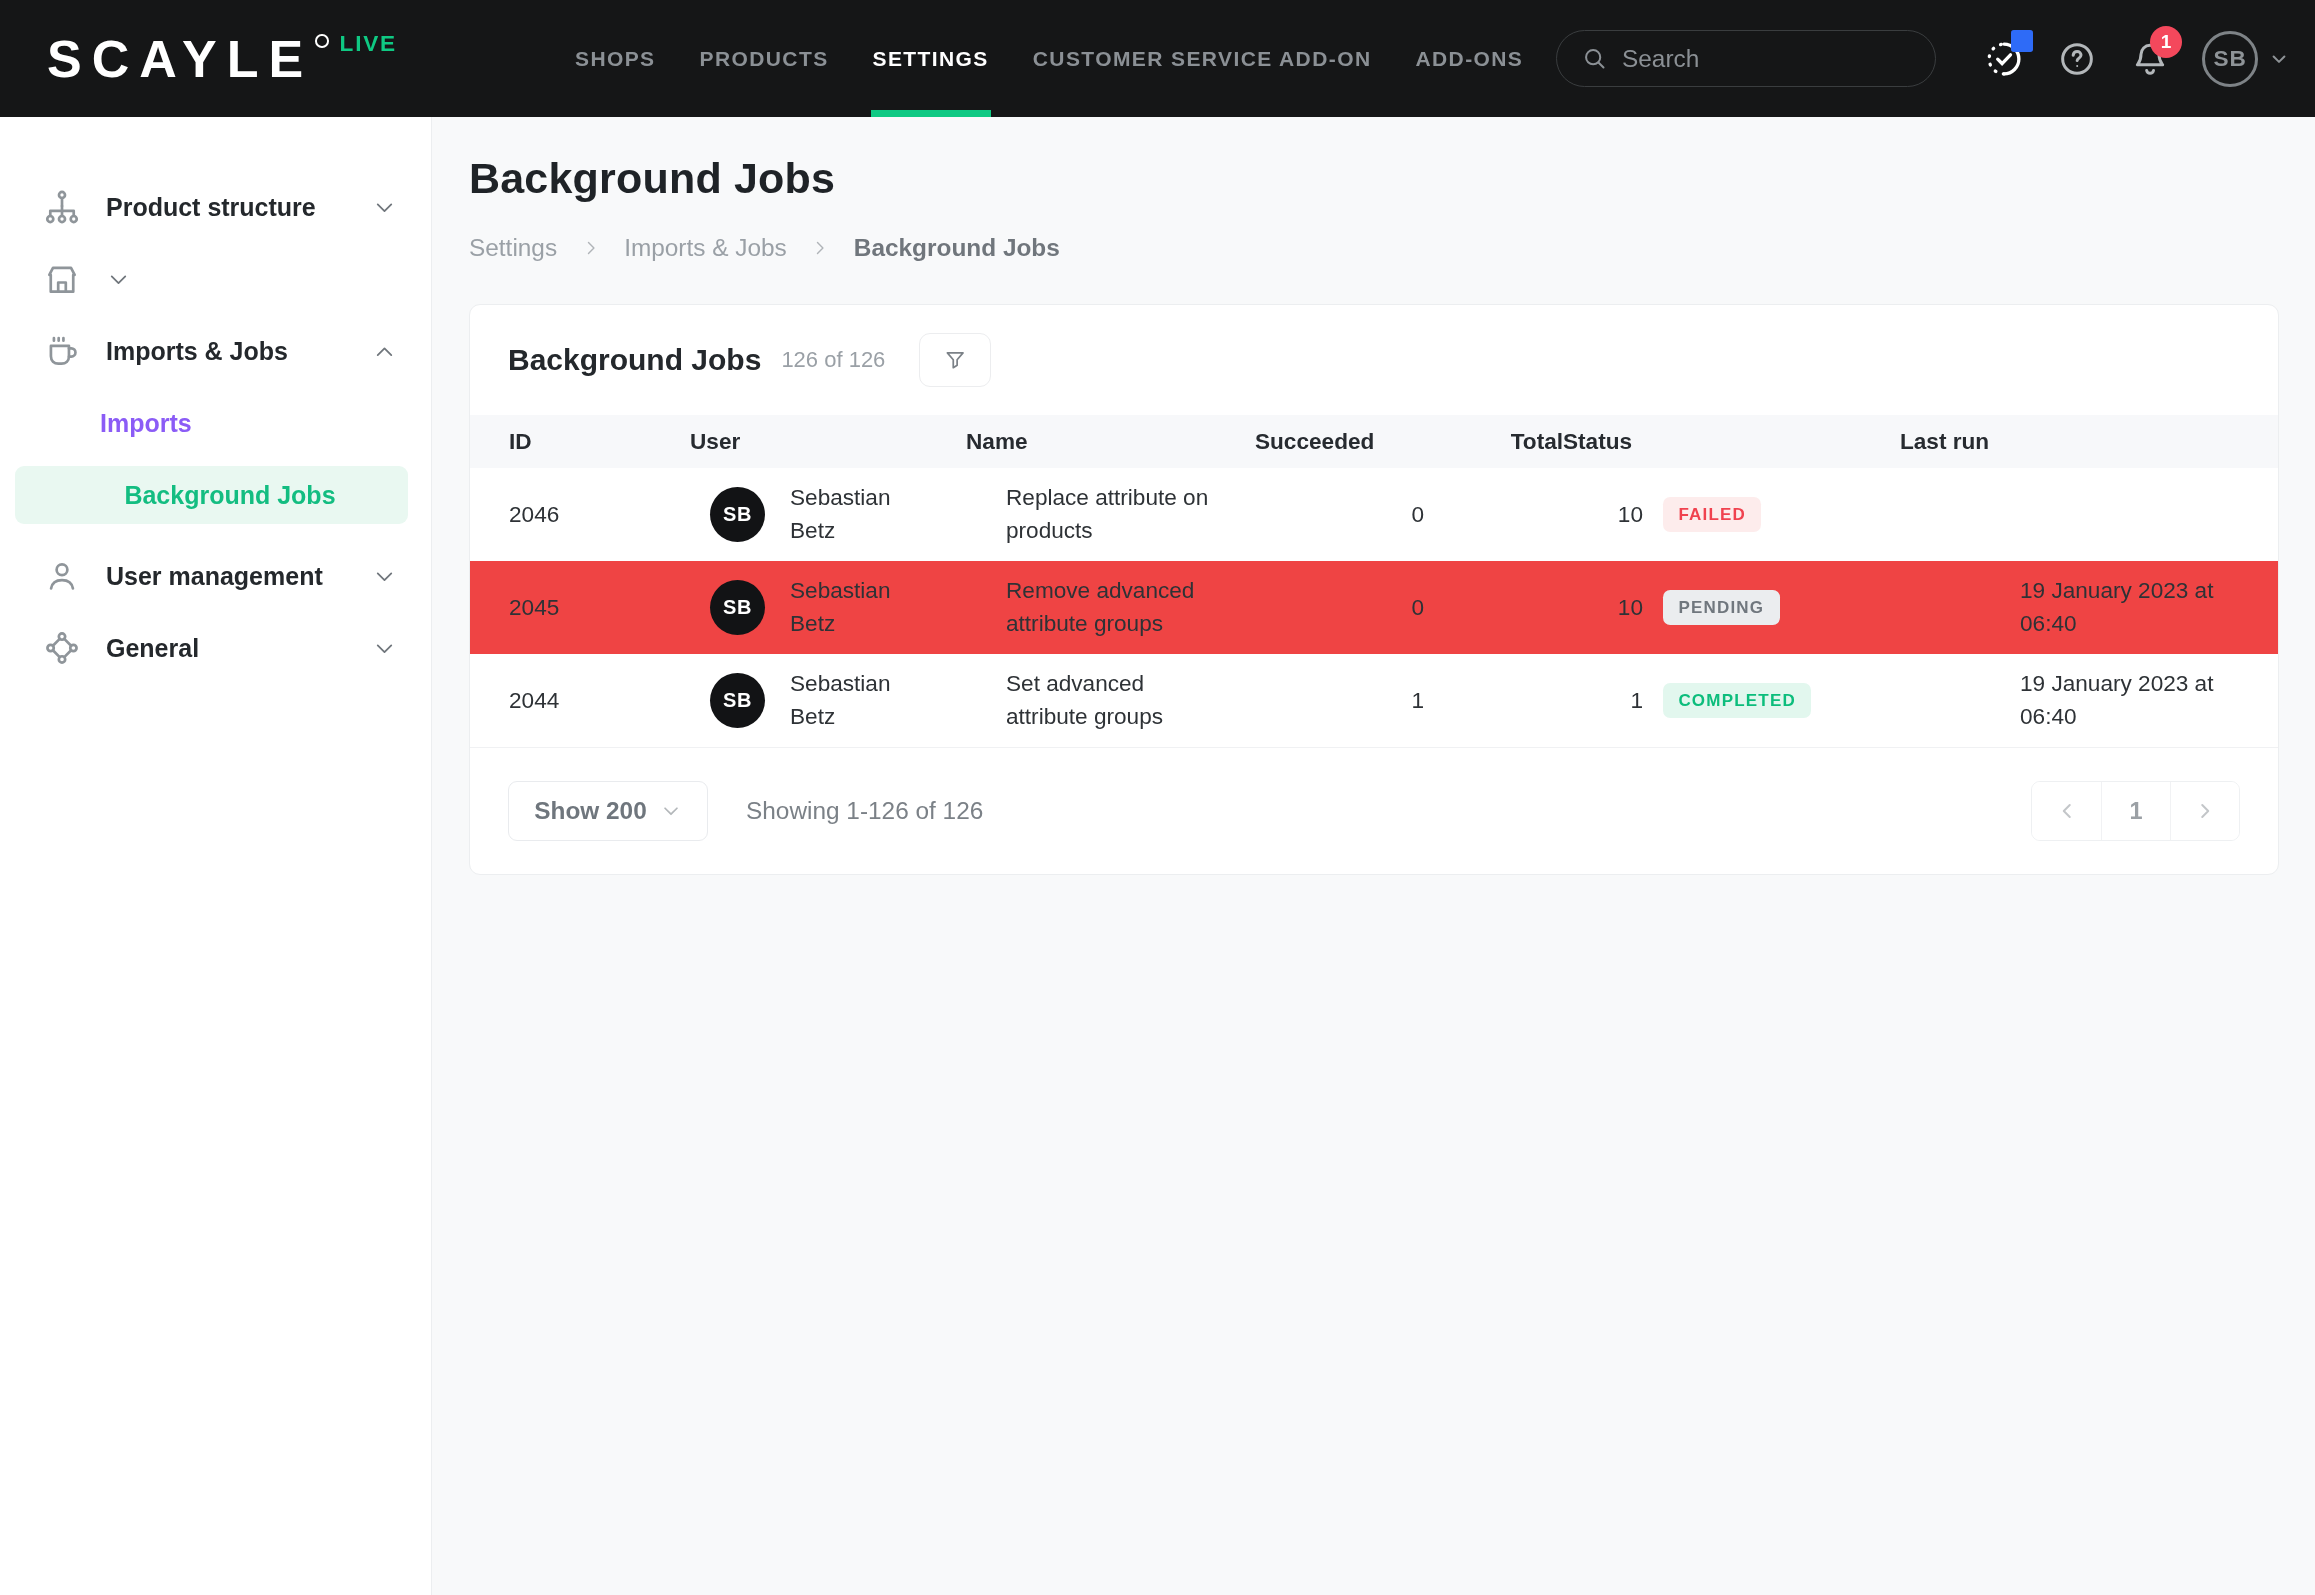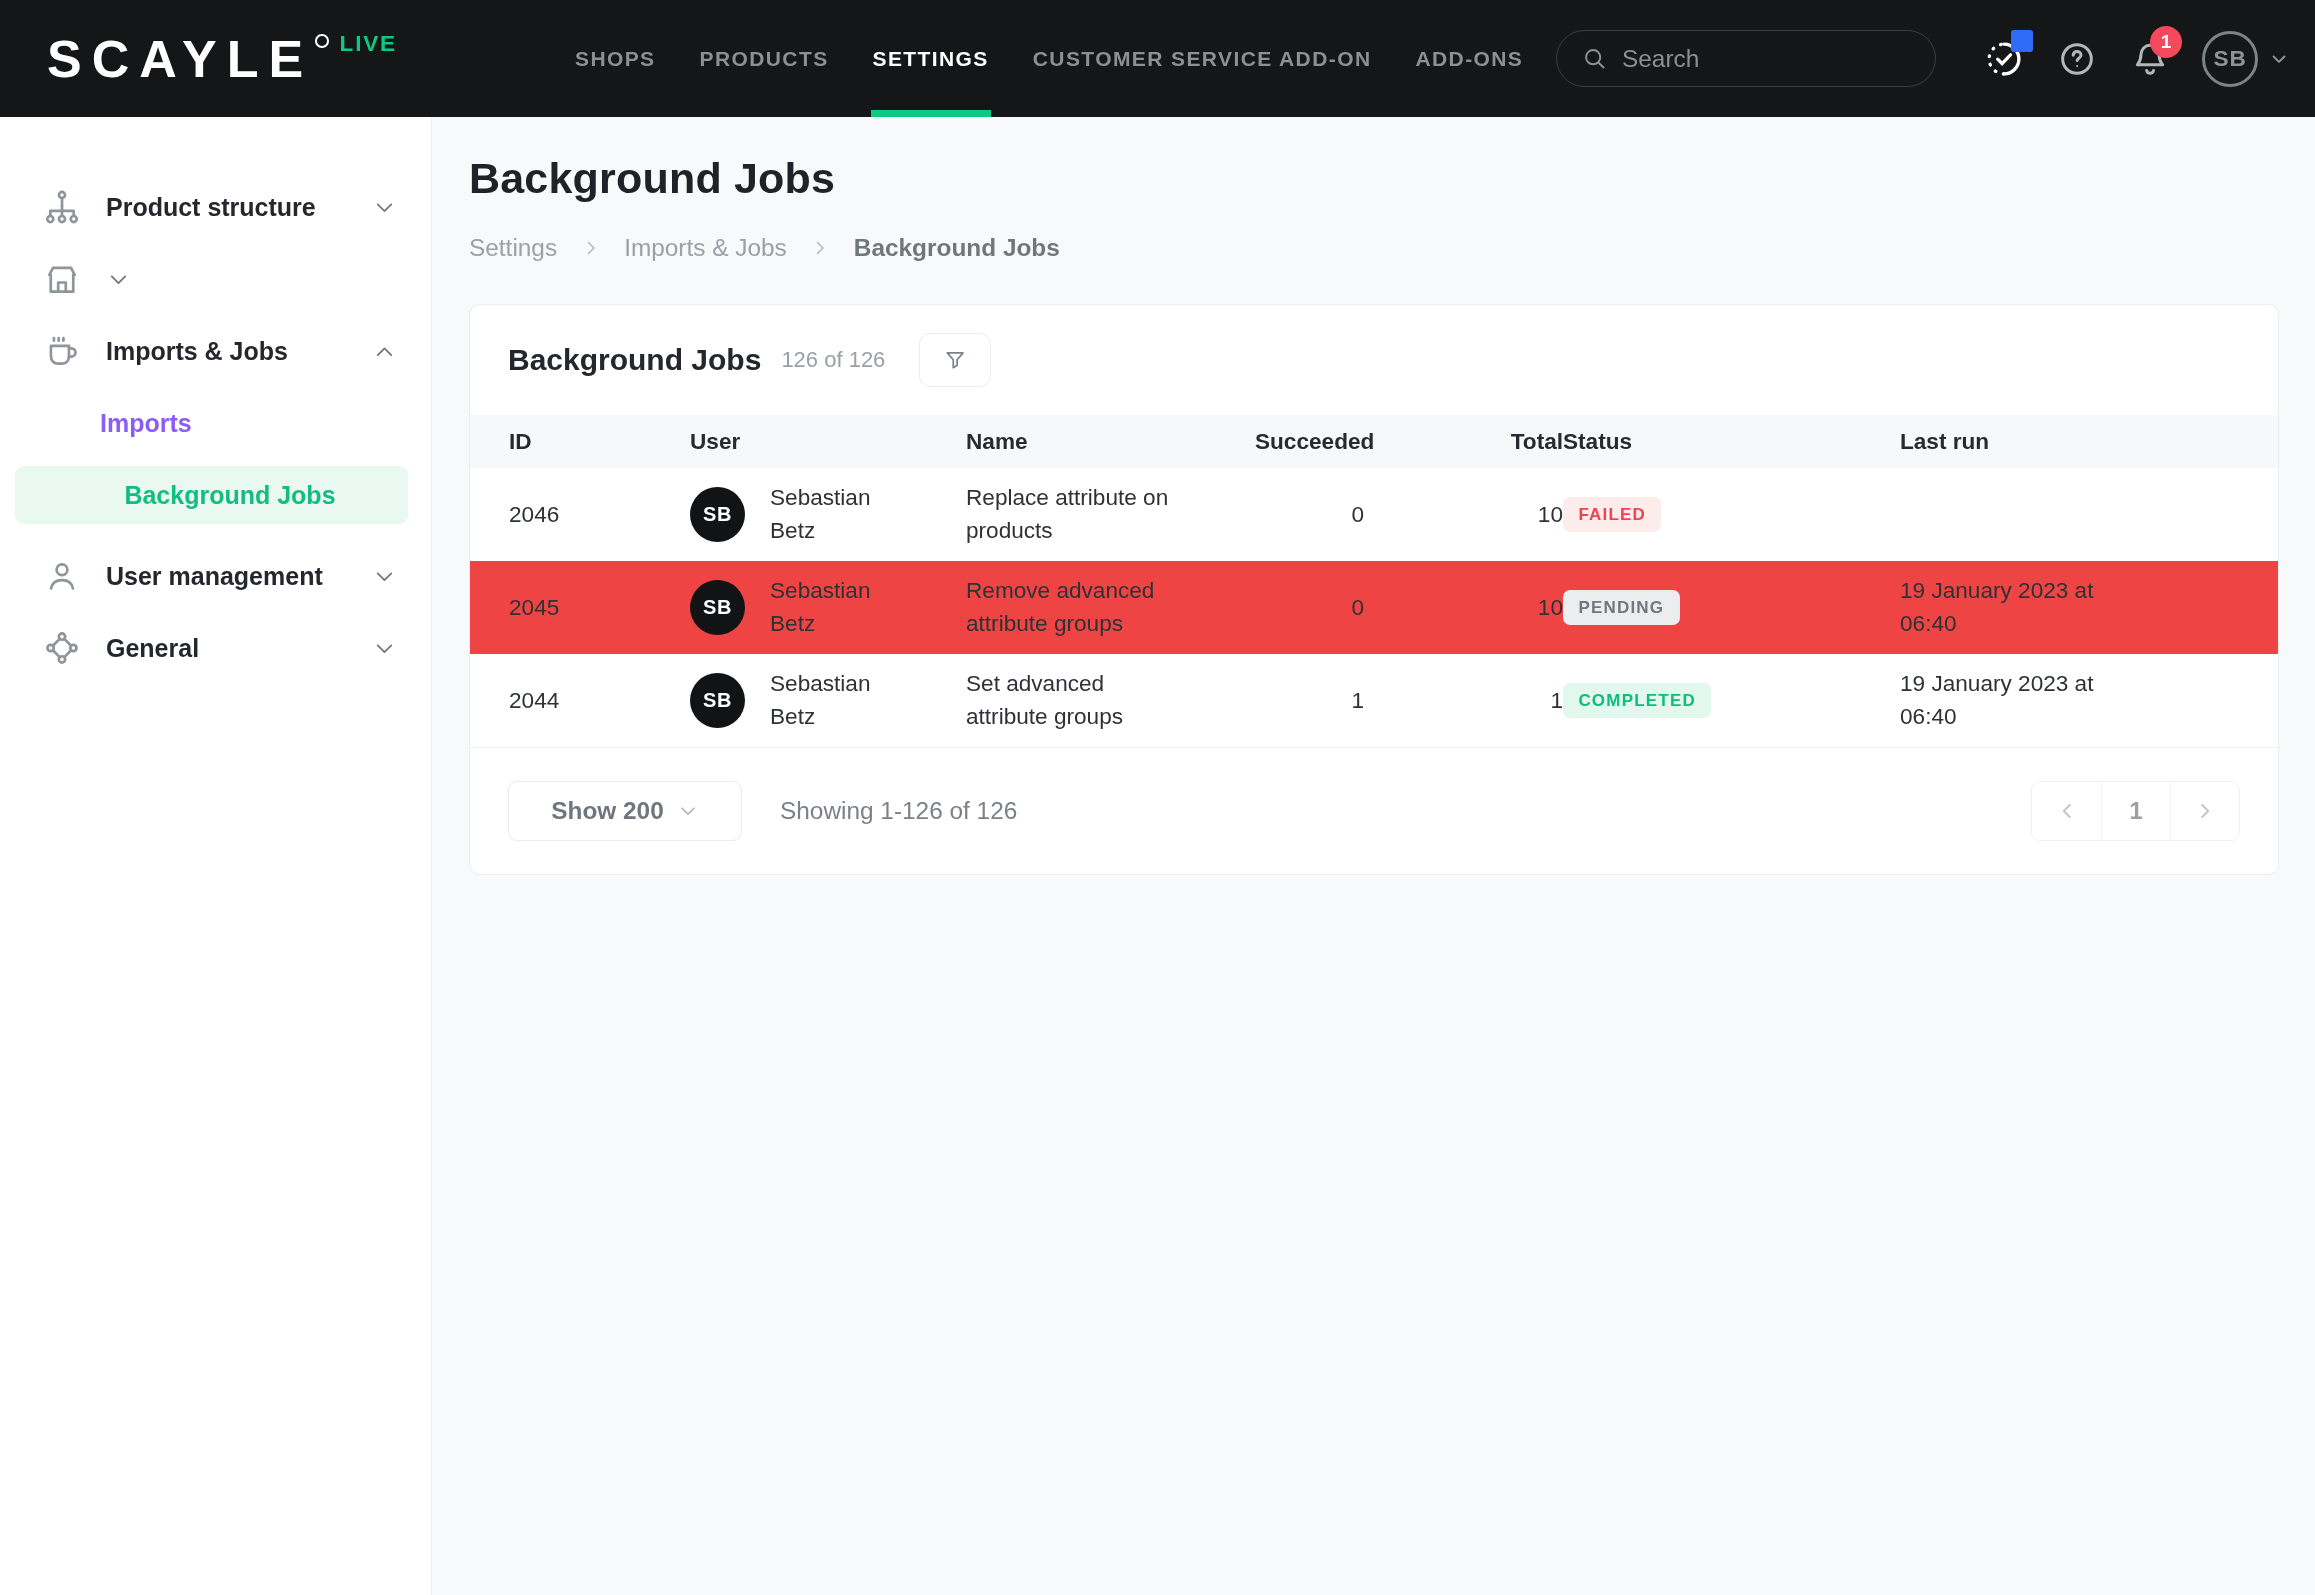--- a/index.html
+++ b/index.html
@@ -119,21 +119,21 @@
   }
 
   .grid-row {
     display:grid;
     grid-template-columns:181px 276px 289px 109px 199px 337px 1fr;
     padding-left:39px; padding-right:38px; align-items:center;
   }
   .thead { background:#f7f8fa; height:53px; font-size:22.6px; font-weight:700; color:#272b30; }
   .cell-right { text-align:right; }
   .cell-status { }
-  .trow { min-height:93px; font-size:22.6px; color:#2e3236; background:#ffffff; cursor:pointer; }
+  .trow { min-height:93px; font-size:22.6px; color:#2e3236; background:#ffffff; cursor:pointer;gap:20px; }
   .trow.alt { background:#ef4444; }
   .cell-user { display:flex; align-items:center; }
   .row-avatar {
     width:55px; height:55px; border-radius:50%; background:#121315; color:#ffffff;
     font-size:20px; font-weight:800; display:flex; align-items:center;
     justify-content:center; margin-right:25px; flex-shrink:0; letter-spacing:0.5px;
   }
   .user-name { max-width:118px; line-height:1.45; }
   .job-name { max-width:222px; line-height:1.45; }
   .last-run { max-width:201px; line-height:1.45; }
@@ -143,21 +143,21 @@
   }
   .badge--failed    { color:#f0424f; background:#fdecec; }
   .badge--pending   { color:#70777e; background:#ebedef; }
   .badge--completed { color:#0cbd7c; background:#e2f7ee; }
 
   .card-footer {
     display:flex; align-items:center; padding:33px 38px;
     border-top:1.8px solid #f0f1f3;
   }
   .page-size-btn {
-    width:234px; height:60px; border:1.8px solid #e9ebee; border-radius:9px;
+    width:200px; height:60px; border:1.8px solid #e9ebee; border-radius:9px;
     display:flex; align-items:center; justify-content:center; gap:13px;
     color:#6f767d; font-size:24.4px; font-weight:700; cursor:pointer; background:#ffffff;
   }
   .page-size-btn .pchev { color:#b3b7ba; }
   .showing { margin-left:38px; color:#7b8187; font-size:24.4px; }
   .pager {
     margin-left:auto; display:flex; height:60px; border:1.8px solid #eef0f2;
     border-radius:9px; overflow:hidden; background:#ffffff;
   }
   .pager-seg {

